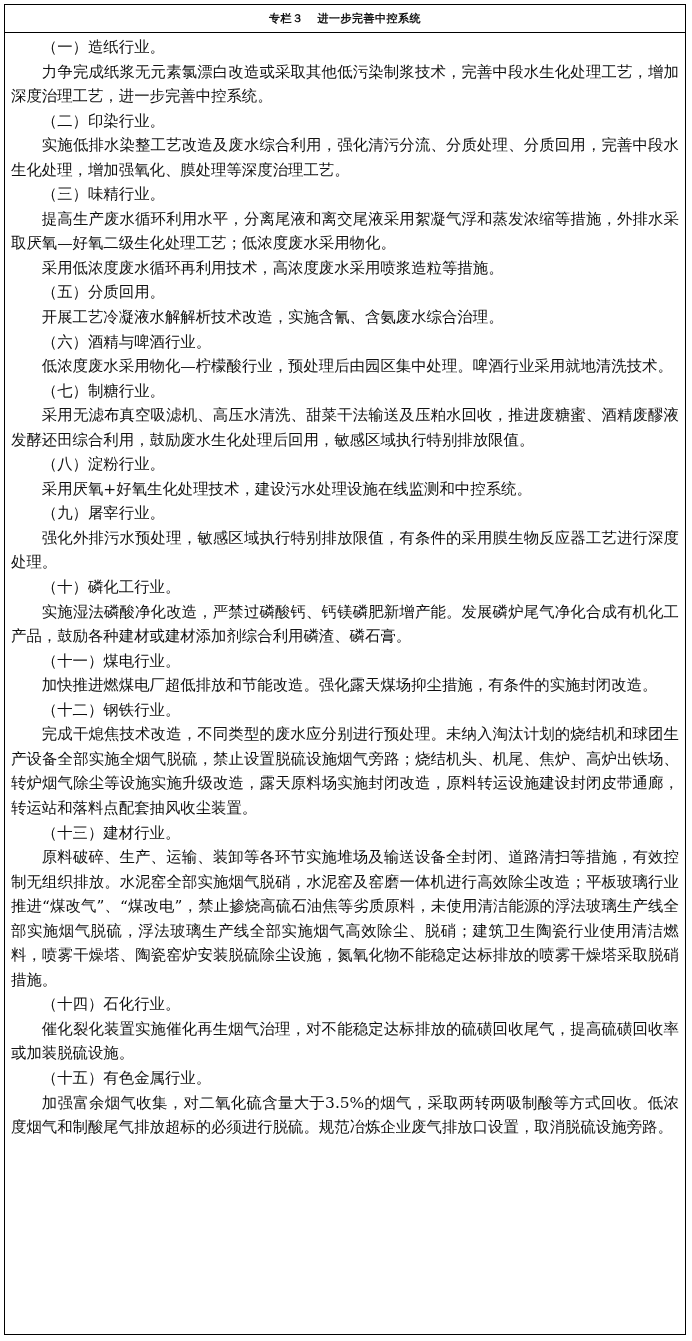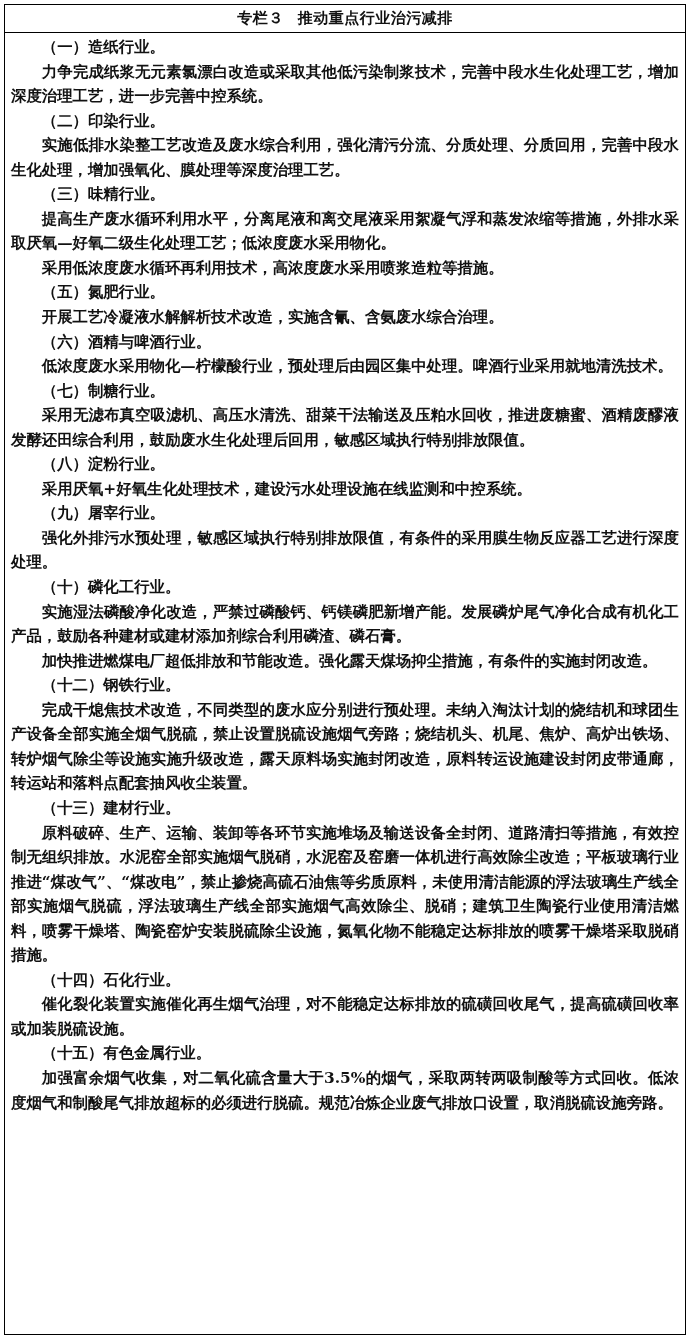--- a/index.html
+++ b/index.html
@@ -7,61 +7,62 @@
   .box {
     position: absolute; left: 4px; top: 4px; width: 682px; height: 1331px;
     border: 1px solid #000; box-sizing: border-box;
     font-family: "DejaVu Serif", "Liberation Serif", serif;
     color: #111;
   }
   .header {
     height: 27px; border-bottom: 1px solid #000;
     display: flex; align-items: center; justify-content: center;
     font-family: "DejaVu Sans", "Liberation Sans", sans-serif;
-    font-weight: bold; font-size: 15px; letter-spacing: 0.5px;
+    font-weight: bold; font-size: 11px; letter-spacing: 0.5px;
   }
   .header .num { margin-right: 14px; }
   .content {
     padding: 2px 6px 0 6px;
     font-size: 15.4px;
     line-height: 24.55px;
     text-align: justify;
     text-justify: inter-ideograph;
   }
-  .content p { margin: 0; text-indent: 2em; font-weight: bold; }
+  .content p { margin: 0; text-indent: 2em; }
   .content p.title { text-indent: 2em; }
 </style>
 </head>
 <body>
 
 <div class="box">
   <div class="header">
     <span class="num">专栏３</span>
-    <span>推动重点行业治污减排</span>
+    <span>进一步完善中控系统</span>
   </div>
   <div class="content">
     <p class="title">（一）造纸行业。</p>
     <p>力争完成纸浆无元素氯漂白改造或采取其他低污染制浆技术，完善中段水生化处理工艺，增加深度治理工艺，进一步完善中控系统。</p>
     <p class="title">（二）印染行业。</p>
     <p>实施低排水染整工艺改造及废水综合利用，强化清污分流、分质处理、分质回用，完善中段水生化处理，增加强氧化、膜处理等深度治理工艺。</p>
     <p class="title">（三）味精行业。</p>
     <p>提高生产废水循环利用水平，分离尾液和离交尾液采用絮凝气浮和蒸发浓缩等措施，外排水采取厌氧—好氧二级生化处理工艺；低浓度废水采用物化。</p>
     <p>采用低浓度废水循环再利用技术，高浓度废水采用喷浆造粒等措施。</p>
-    <p class="title">（五）氮肥行业。</p>
+    <p class="title">（五）分质回用。</p>
     <p>开展工艺冷凝液水解解析技术改造，实施含氰、含氨废水综合治理。</p>
     <p class="title">（六）酒精与啤酒行业。</p>
     <p>低浓度废水采用物化—柠檬酸行业，预处理后由园区集中处理。啤酒行业采用就地清洗技术。</p>
     <p class="title">（七）制糖行业。</p>
     <p>采用无滤布真空吸滤机、高压水清洗、甜菜干法输送及压粕水回收，推进废糖蜜、酒精废醪液发酵还田综合利用，鼓励废水生化处理后回用，敏感区域执行特别排放限值。</p>
     <p class="title">（八）淀粉行业。</p>
     <p>采用厌氧+好氧生化处理技术，建设污水处理设施在线监测和中控系统。</p>
     <p class="title">（九）屠宰行业。</p>
     <p>强化外排污水预处理，敏感区域执行特别排放限值，有条件的采用膜生物反应器工艺进行深度处理。</p>
     <p class="title">（十）磷化工行业。</p>
     <p>实施湿法磷酸净化改造，严禁过磷酸钙、钙镁磷肥新增产能。发展磷炉尾气净化合成有机化工产品，鼓励各种建材或建材添加剂综合利用磷渣、磷石膏。</p>
+    <p class="title">（十一）煤电行业。</p>
     <p>加快推进燃煤电厂超低排放和节能改造。强化露天煤场抑尘措施，有条件的实施封闭改造。</p>
     <p class="title">（十二）钢铁行业。</p>
     <p>完成干熄焦技术改造，不同类型的废水应分别进行预处理。未纳入淘汰计划的烧结机和球团生产设备全部实施全烟气脱硫，禁止设置脱硫设施烟气旁路；烧结机头、机尾、焦炉、高炉出铁场、转炉烟气除尘等设施实施升级改造，露天原料场实施封闭改造，原料转运设施建设封闭皮带通廊，转运站和落料点配套抽风收尘装置。</p>
     <p class="title">（十三）建材行业。</p>
     <p>原料破碎、生产、运输、装卸等各环节实施堆场及输送设备全封闭、道路清扫等措施，有效控制无组织排放。水泥窑全部实施烟气脱硝，水泥窑及窑磨一体机进行高效除尘改造；平板玻璃行业推进“煤改气”、“煤改电”，禁止掺烧高硫石油焦等劣质原料，未使用清洁能源的浮法玻璃生产线全部实施烟气脱硫，浮法玻璃生产线全部实施烟气高效除尘、脱硝；建筑卫生陶瓷行业使用清洁燃料，喷雾干燥塔、陶瓷窑炉安装脱硫除尘设施，氮氧化物不能稳定达标排放的喷雾干燥塔采取脱硝措施。</p>
     <p class="title">（十四）石化行业。</p>
     <p>催化裂化装置实施催化再生烟气治理，对不能稳定达标排放的硫磺回收尾气，提高硫磺回收率或加装脱硫设施。</p>
     <p class="title">（十五）有色金属行业。</p>
     <p>加强富余烟气收集，对二氧化硫含量大于3.5%的烟气，采取两转两吸制酸等方式回收。低浓度烟气和制酸尾气排放超标的必须进行脱硫。规范冶炼企业废气排放口设置，取消脱硫设施旁路。</p>
   </div>

